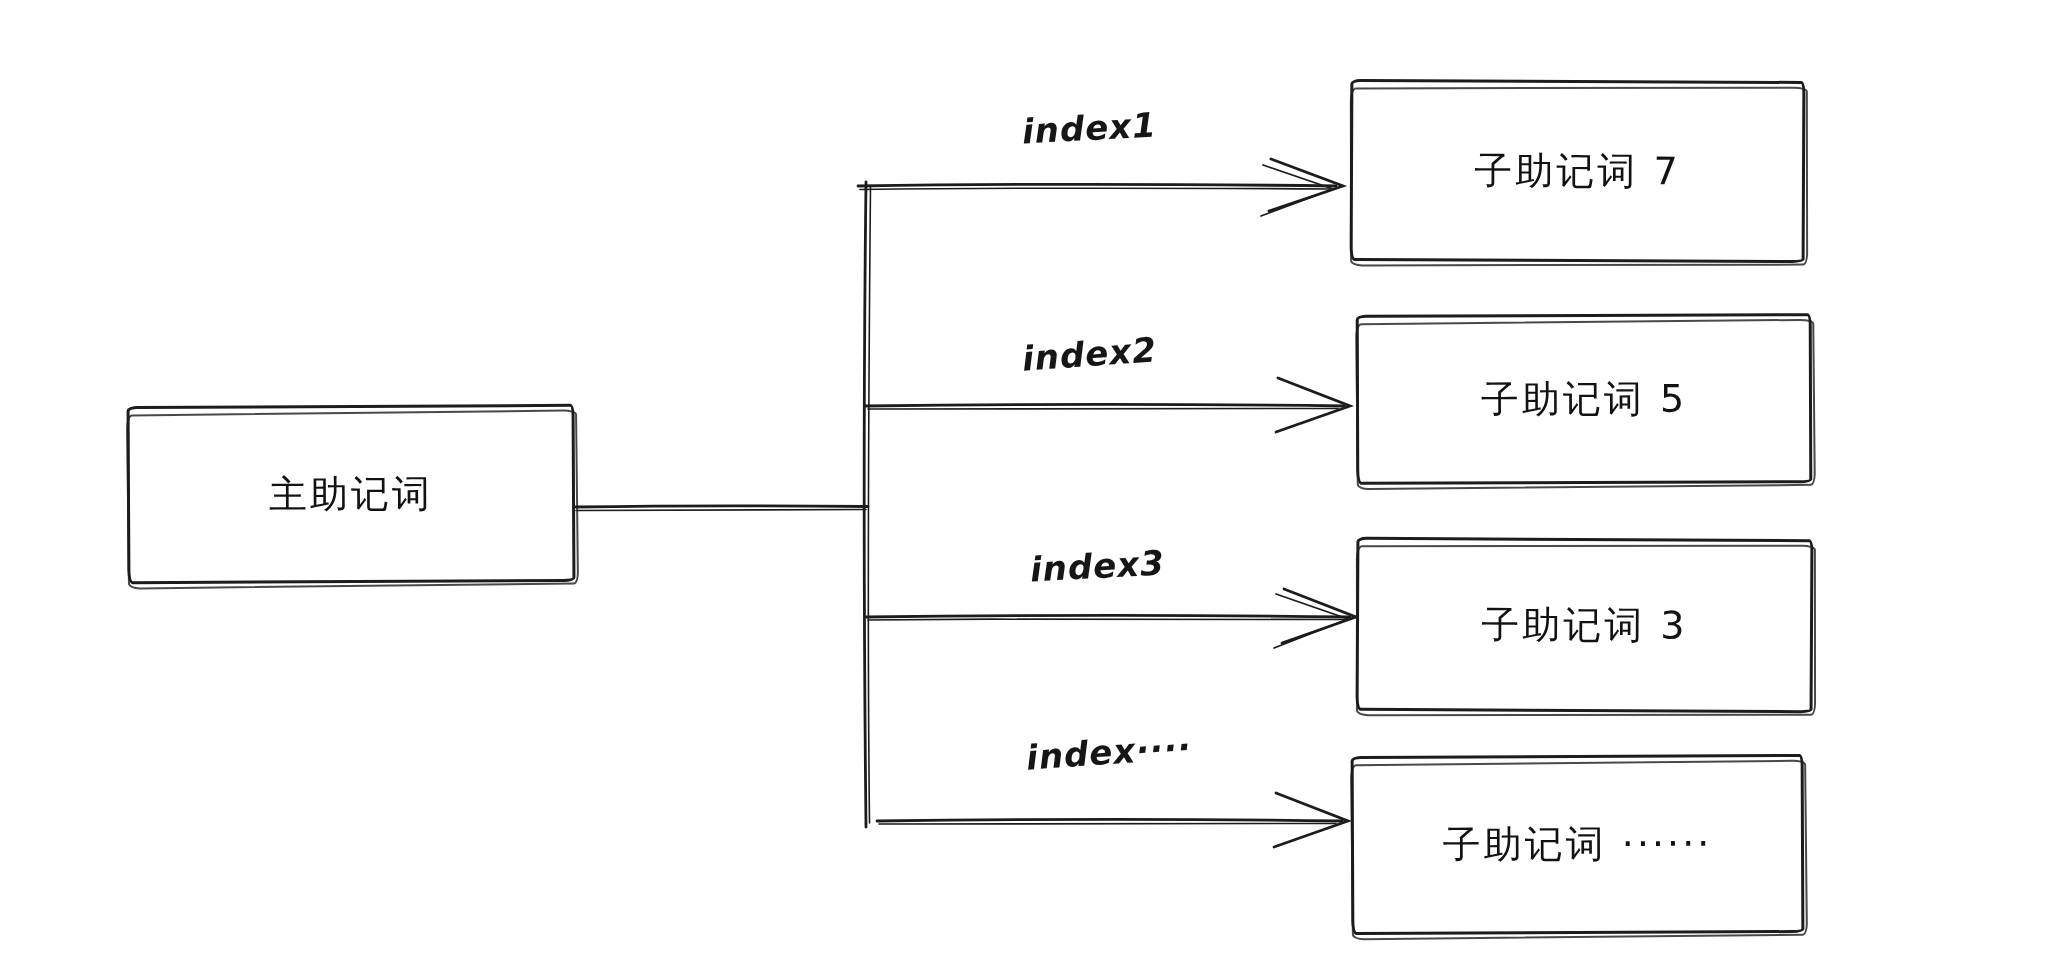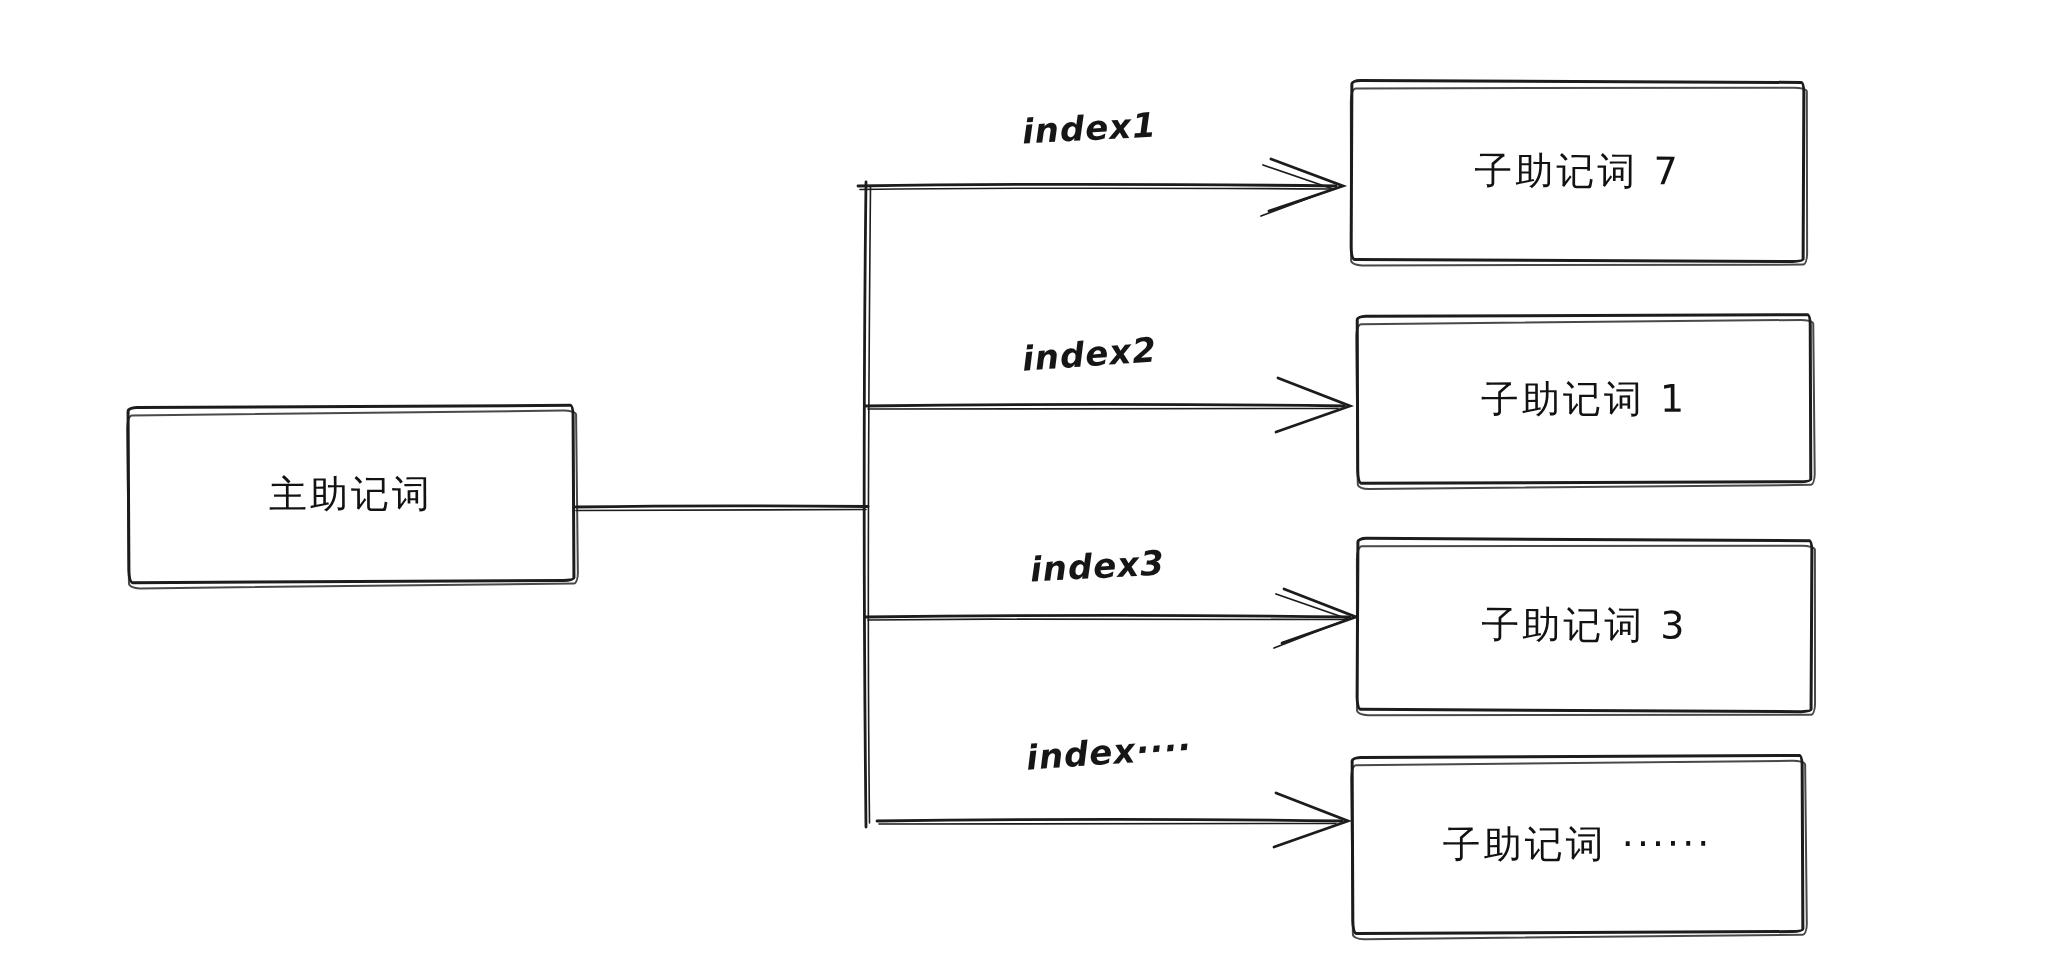--- a/index.html
+++ b/index.html
@@ -91,21 +91,21 @@
 
   <div class="sketch-box" style="left:127px; top:405px; width:448px; height:178px; transform:rotate(-0.3deg);">
     <span>主助记词</span>
   </div>
 
   <div class="sketch-box" style="left:1350px; top:80px; width:455px; height:182px; transform:rotate(0.25deg);">
     <span>子助记词 7</span>
   </div>
 
   <div class="sketch-box" style="left:1356px; top:314px; width:456px; height:170px; transform:rotate(-0.2deg);">
-    <span>子助记词 1</span>
+    <span>子助记词 5</span>
   </div>
 
   <div class="sketch-box" style="left:1356px; top:538px; width:457px; height:174px; transform:rotate(0.3deg);">
     <span>子助记词 3</span>
   </div>
 
   <div class="sketch-box" style="left:1351px; top:755px; width:453px; height:179px; transform:rotate(-0.25deg);">
     <span>子助记词 ······</span>
   </div>
 

